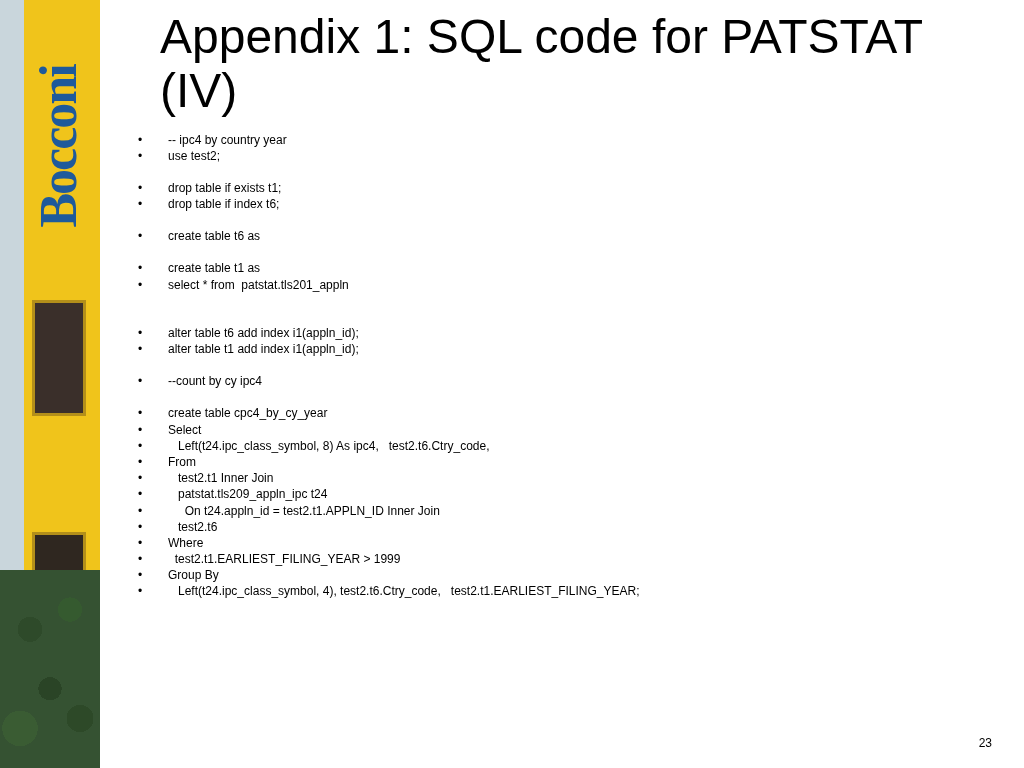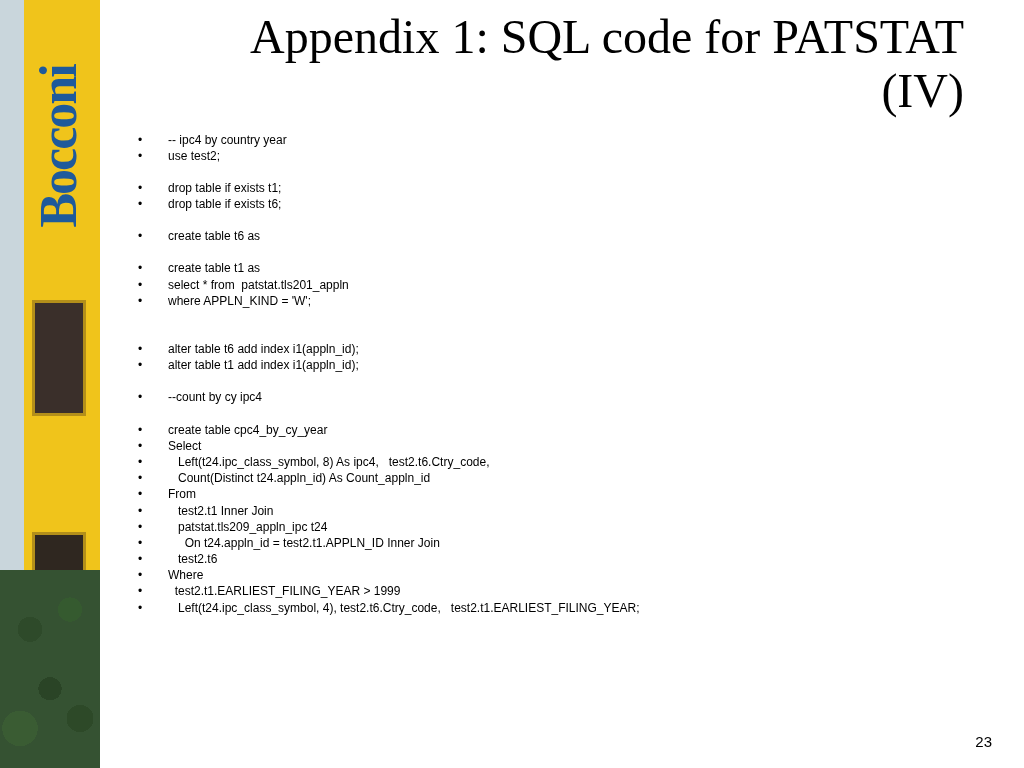--- a/index.html
+++ b/index.html
@@ -5,27 +5,27 @@
 html,body{margin:0;padding:0;width:1024px;height:768px;overflow:hidden;font-family:Arial,Helvetica,sans-serif;background:#fff;color:#000}
 .page{display:flex;width:1024px;height:768px}
 .side{width:100px;height:768px;flex:0 0 100px;position:relative;background:#f0c41b;overflow:hidden}
 .side .sky{position:absolute;top:0;left:0;width:24px;height:590px;background:#c9d6dc}
 .side .logo{position:absolute;top:10px;left:26px;width:64px;height:272px;display:flex;align-items:center;justify-content:center}
 .side .logo span{display:block;transform:rotate(-90deg);font-family:Georgia,'Times New Roman',serif;font-weight:bold;font-size:52px;color:#1e5a9b;letter-spacing:-2px;white-space:nowrap}
 .side .win1{position:absolute;top:300px;left:32px;width:48px;height:110px;background:#3a2f2a;border:3px solid #b38f1a}
 .side .win2{position:absolute;top:532px;left:32px;width:48px;height:38px;background:#2f2720;border-top:3px solid #b38f1a;border-left:3px solid #b38f1a;border-right:3px solid #b38f1a}
 .side .bush{position:absolute;bottom:0;left:0;width:100px;height:198px;background:radial-gradient(circle at 30% 30%,#2e4a2a 0 8%,transparent 8%),radial-gradient(circle at 70% 20%,#355a2f 0 7%,transparent 7%),radial-gradient(circle at 50% 60%,#2a4426 0 9%,transparent 9%),radial-gradient(circle at 20% 80%,#3a5c33 0 10%,transparent 10%),radial-gradient(circle at 80% 75%,#2d4928 0 8%,transparent 8%),#355232}
 .content{flex:1;position:relative;padding:0 20px 0 20px}
-h1{margin:10px 40px 14px 40px;font-family:Liberation Serif, serif;font-weight:400;font-size:48px;line-height:1.12;text-align:right}
+h1{margin:10px 40px 14px 40px;font-family:Liberation Sans, sans-serif;font-weight:400;font-size:48px;line-height:1.12;text-align:left}
 ul.code{list-style:none;margin:0;padding:0 0 0 6px;font-family:Liberation Sans, sans-serif;font-size:12px;line-height:1.35}
 ul.code li{position:relative;padding-left:42px;white-space:pre}
 ul.code li::before{content:"•";position:absolute;left:12px;top:0;font-size:12px}
 ul.code li.sp{padding-left:42px;height:16px}
 ul.code li.sp::before{content:""}
-.pnum{position:absolute;right:32px;bottom:18px;font-size:15px}
+.pnum{position:absolute;right:32px;bottom:18px;font-size:12px}
 </style>
 </head>
 <body>
 
 <div class="page">
   <div class="side">
     <div class="sky"></div>
     <div class="logo">
       <span>Bocconi</span>
     </div>
@@ -34,42 +34,41 @@
     <div class="bush"></div>
   </div>
 
   <div class="content">
     <h1>Appendix 1: SQL code for PATSTAT (IV)</h1>
     <ul class="code" id="code-list">
         <li>-- ipc4 by country year</li>
         <li>use test2;</li>
         <li class="sp">&nbsp;</li>
         <li>drop table if exists t1;</li>
-        <li>drop table if exists t6;</li>
+        <li>drop table if index t6;</li>
         <li class="sp">&nbsp;</li>
         <li>create table t6 as</li>
         <li class="sp">&nbsp;</li>
         <li>create table t1 as</li>
         <li>select * from  patstat.tls201_appln</li>
-        <li>where APPLN_KIND = 'W';</li>
         <li class="sp">&nbsp;</li>
         <li class="sp">&nbsp;</li>
         <li>alter table t6 add index i1(appln_id);</li>
         <li>alter table t1 add index i1(appln_id);</li>
         <li class="sp">&nbsp;</li>
         <li>--count by cy ipc4</li>
         <li class="sp">&nbsp;</li>
         <li>create table cpc4_by_cy_year</li>
         <li>Select</li>
         <li>   Left(t24.ipc_class_symbol, 8) As ipc4,   test2.t6.Ctry_code,</li>
-        <li>   Count(Distinct t24.appln_id) As Count_appln_id</li>
         <li>From</li>
         <li>   test2.t1 Inner Join</li>
         <li>   patstat.tls209_appln_ipc t24</li>
         <li>     On t24.appln_id = test2.t1.APPLN_ID Inner Join</li>
         <li>   test2.t6</li>
         <li>Where</li>
         <li>  test2.t1.EARLIEST_FILING_YEAR &gt; 1999</li>
+        <li>Group By</li>
         <li>   Left(t24.ipc_class_symbol, 4), test2.t6.Ctry_code,   test2.t1.EARLIEST_FILING_YEAR;</li>
       </ul>
     <div class="pnum">23</div>
   </div>
 </div>
 
 </body></html>

